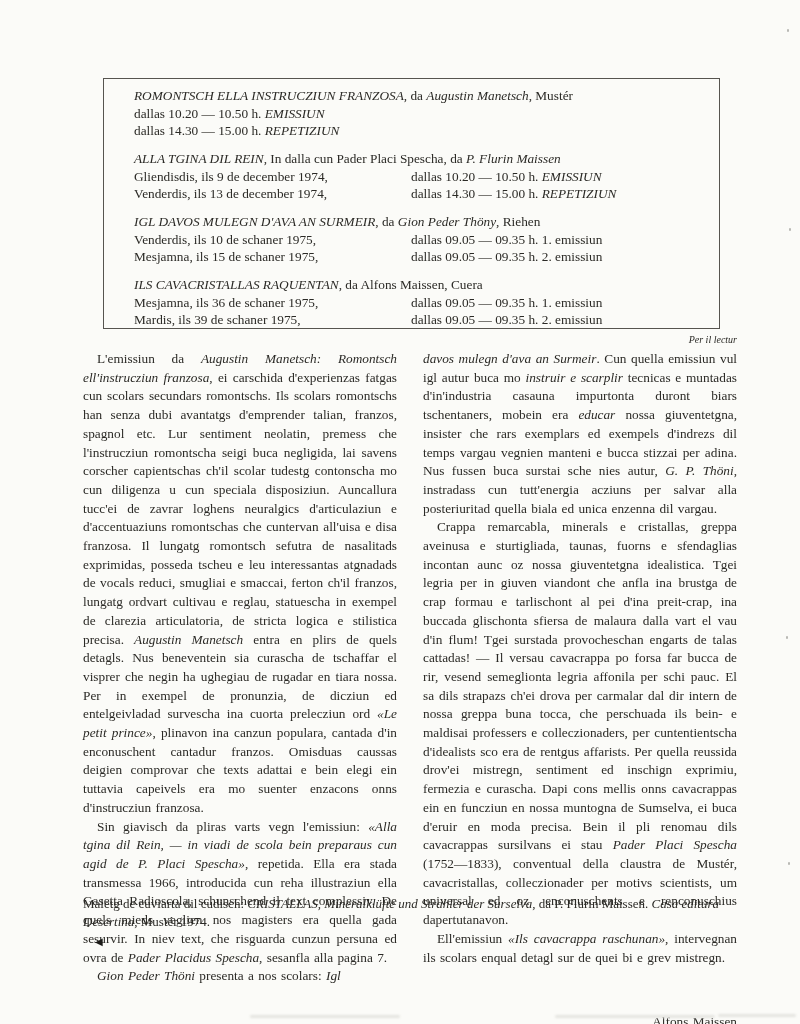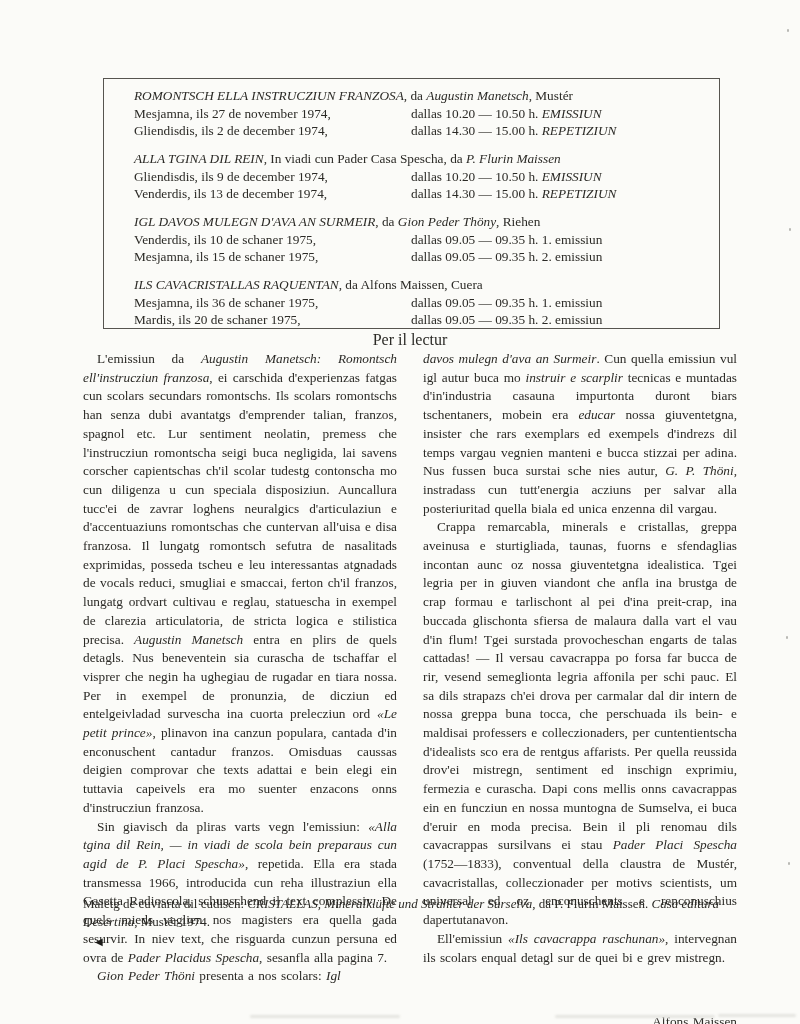--- a/index.html
+++ b/index.html
@@ -23,21 +23,21 @@
   .program{margin-bottom:11px;}
   .program:last-child{margin-bottom:9px;}
   .program-header{font-size:13.3px;line-height:18px;white-space:nowrap;}
   .schedule-row{font-size:13.3px;line-height:17px;display:flex;}
   .row-date{flex:0 0 277px;width:277px;}
   .row-rest{flex:1;}
 
   
   .heading{
     position:absolute;left:83px;top:332px;width:654px;
-    text-align:center;font-size:16px;line-height:16px;
+    text-align:right;font-style:italic;font-size:10px;line-height:16px;
   }
 
   
   .columns{position:absolute;left:83px;top:350px;width:654px;display:flex;gap:26px;}
   .col{width:314px;}
   .col p{
     margin:0;text-align:justify;
     font-size:13.3px;line-height:18.7px;word-spacing:1px;
   }
   .col p.indent{text-indent:14px;}
@@ -57,30 +57,28 @@
 </head>
 <body>
 
 <div class="page">
 
   <div class="schedule-box">
     <div id="programs">
         <div class="program">
           <div class="program-header"><span class="it">ROMONTSCH ELLA INSTRUCZIUN FRANZOSA</span><span>, da </span><span class="it">Augustin Manetsch</span><span>, Mustér</span></div>
           <div class="schedule-row">
-            <span class="row-date">Mesjamna, ils 27 de november 1974,</span>
             <span class="row-rest">dallas 10.20 — 10.50 h. <span class="it">EMISSIUN</span></span>
           </div>
           <div class="schedule-row">
-            <span class="row-date">Gliendisdis, ils 2 de december 1974,</span>
             <span class="row-rest">dallas 14.30 — 15.00 h. <span class="it">REPETIZIUN</span></span>
           </div>
         </div>
         <div class="program">
-          <div class="program-header"><span class="it">ALLA TGINA DIL REIN</span><span>, In viadi cun Pader Casa Spescha, da </span><span class="it">P. Flurin Maissen</span></div>
+          <div class="program-header"><span class="it">ALLA TGINA DIL REIN</span><span>, In dalla cun Pader Placi Spescha, da </span><span class="it">P. Flurin Maissen</span></div>
           <div class="schedule-row">
             <span class="row-date">Gliendisdis, ils 9 de december 1974,</span>
             <span class="row-rest">dallas 10.20 — 10.50 h. <span class="it">EMISSIUN</span></span>
           </div>
           <div class="schedule-row">
             <span class="row-date">Venderdis, ils 13 de december 1974,</span>
             <span class="row-rest">dallas 14.30 — 15.00 h. <span class="it">REPETIZIUN</span></span>
           </div>
         </div>
         <div class="program">
@@ -94,21 +92,21 @@
             <span class="row-rest">dallas 09.05 — 09.35 h. <span>2. emissiun</span></span>
           </div>
         </div>
         <div class="program">
           <div class="program-header"><span class="it">ILS CAVACRISTALLAS RAQUENTAN</span><span>, da Alfons Maissen, Cuera</span></div>
           <div class="schedule-row">
             <span class="row-date">Mesjamna, ils 36 de schaner 1975,</span>
             <span class="row-rest">dallas 09.05 — 09.35 h. <span>1. emissiun</span></span>
           </div>
           <div class="schedule-row">
-            <span class="row-date">Mardis, ils 20 de schaner 1975,</span>
+            <span class="row-date">Mardis, ils 39 de schaner 1975,</span>
             <span class="row-rest">dallas 09.05 — 09.35 h. <span>2. emissiun</span></span>
           </div>
         </div>
       </div>
   </div>
 
   <div class="heading">Per il lectur</div>
 
   <div class="columns">
     <div class="col">

